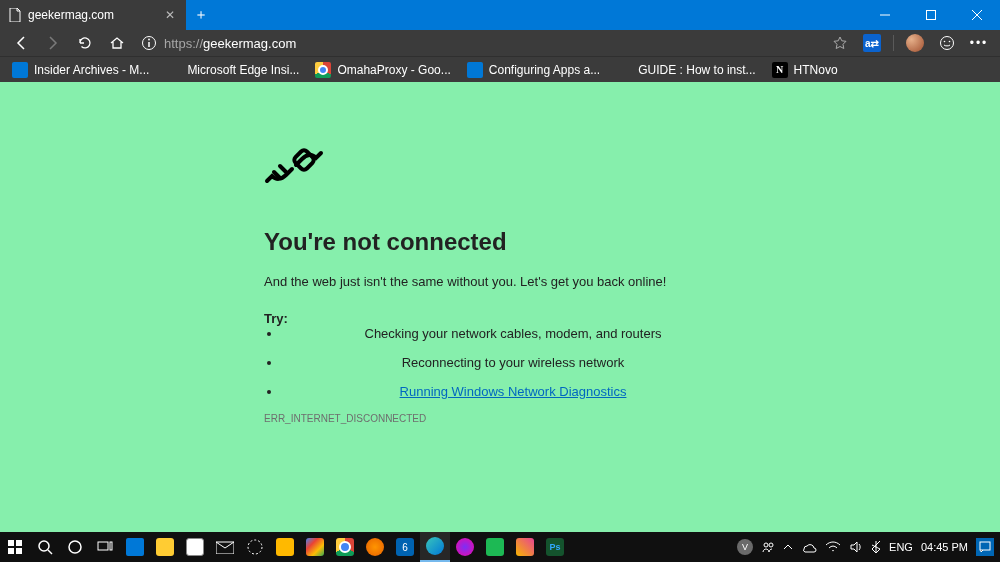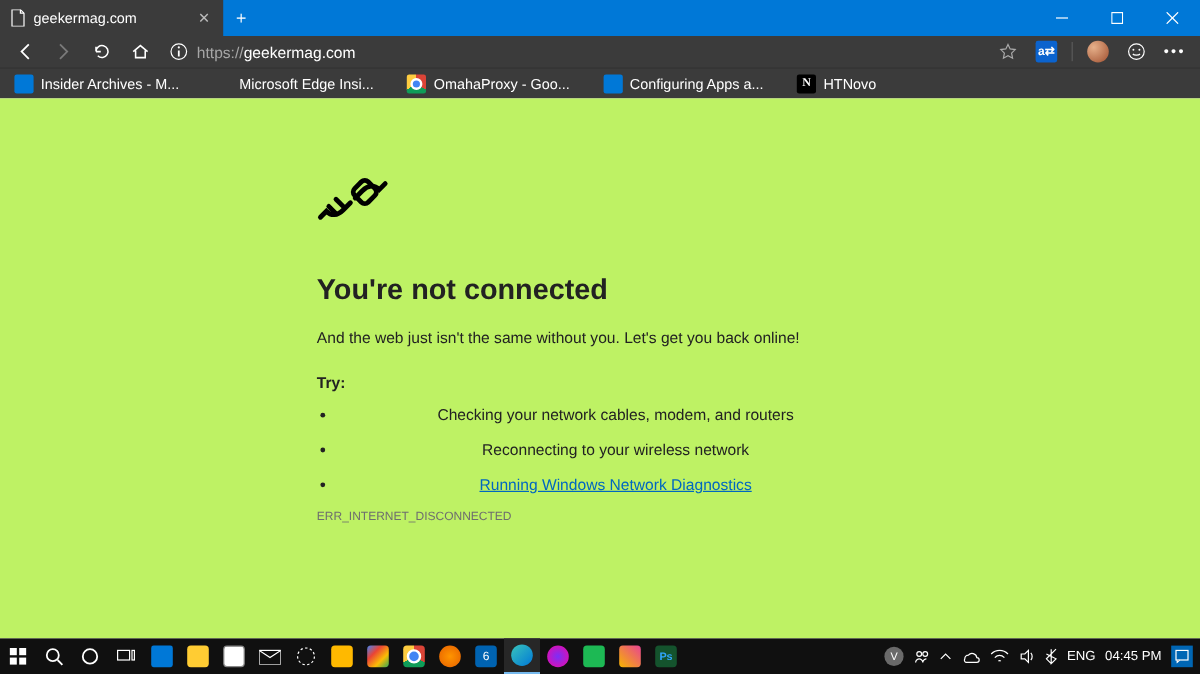--- a/index.html
+++ b/index.html
@@ -25,39 +25,39 @@
   .addr .url .muted { color: #a6a6a6; }
   .rightbtn { width: 30px; display: flex; align-items:center; justify-content:center; }
   .fav { color:#aaa; }
   .trans { width:18px;height:18px;background:#0b63ce;border-radius:2px; font-size:10px; color:#fff; display:flex;align-items:center;justify-content:center; font-weight:bold;}
   .sep { width:1px; height:16px; background:#5a5a5a; margin:0 4px;}
   .avatar { width:18px;height:18px;border-radius:50%; background: radial-gradient(circle at 30% 30%, #e6b08a, #a05030);}
   .emoji { color:#fff;}
   .dots { color:#fff; letter-spacing:2px; font-size:12px;}
 
   
-  .bookmarks { height: 26px; background: #3b3b3b; display:flex; align-items:center; padding: 0 6px; gap: 16px; border-top:1px solid #2f2f2f;}
+  .bookmarks { height: 26px; background: #3b3b3b; display:flex; align-items:center; padding: 0 6px; gap: 4px; border-top:1px solid #2f2f2f;}
   .bm { display:flex; align-items:center; gap:6px; font-size:12px; color:#fff; padding: 0 6px; height:100%; white-space:nowrap; }
   .bm .ico { width:16px; height:16px; border-radius:2px; display:flex; align-items:center; justify-content:center; font-size:10px; color:#fff;}
   .ico-win4 { display:grid; grid-template-columns:7px 7px; grid-template-rows:7px 7px; gap:1px;}
   .ico-win4 span:nth-child(1){background:#f25022;} .ico-win4 span:nth-child(2){background:#7fba00;}
   .ico-win4 span:nth-child(3){background:#00a4ef;} .ico-win4 span:nth-child(4){background:#ffb900;}
   .ico-chrome{ background: conic-gradient(#db4437 0 120deg,#0f9d58 120deg 240deg,#ffcd40 240deg 360deg); border-radius:50%; position:relative;}
   .ico-chrome::after{content:"";position:absolute;inset:3px;background:#4285f4;border:2px solid #fff;border-radius:50%;}
   .ico-edge{ background:#0078d7; border-radius:50%;}
   .ico-n{ background:#000; font-family:serif; font-weight:bold;}
   .ico-winlogo{ background:#0078d7;}
 
   
-  .content { position:absolute; top:82px; left:0; right:0; bottom:30px; background:#bef264; }
+  .content { position:absolute; top:82px; left:0; right:0; bottom:30px; background:#86efac; }
   .err { margin: 58px 0 0 264px; width: 480px; color:#222; }
   .plug { margin-bottom: 30px; }
   .err h1 { font-size: 24px; font-weight:700; margin-bottom: 18px; }
   .err .sub { font-size: 13px; margin-bottom: 22px; color:#222;}
-  .err .try { font-size: 13px; font-weight:700; margin-bottom: 12px;}
+  .err .try { font-size: 13px; font-weight:700; margin-bottom: 0;}
   .err ul { list-style: disc; padding-left: 18px; font-size:13px; color:#222;}
   .err li { margin-bottom: 14px; text-align: center; }
   .err a { color:#0067c0; text-decoration: underline; }
   .err .code { font-size: 10px; color:#6e6e6e; margin-top: 8px; letter-spacing:0; }
 
   
   .taskbar { position:absolute; bottom:0; left:0; right:0; height:30px; background:#101010; display:flex; align-items:center; color:#fff; }
   .task { width:30px; height:30px; display:flex; align-items:center; justify-content:center; }
   .task.active { background:#272727; border-bottom:2px solid #76b9ed; }
   .tray { margin-left:auto; display:flex; align-items:center; gap:8px; padding-right:6px; font-size:11px; color:#fff;}
@@ -173,20 +173,29 @@
     </div>
   <div class="bm">
       <div class="ico ico-chrome"></div>
       <span>OmahaProxy - Goo...</span>
     </div>
   <div class="bm">
       <div class="ico ico-edge"></div>
       <span>Configuring Apps a...</span>
     </div>
   <div class="bm">
+      <div class="ico ico-win4">
+        <span></span>
+        <span></span>
+        <span></span>
+        <span></span>
+      </div>
+      <span>GUIDE : How to inst...</span>
+    </div>
+  <div class="bm">
       <div class="ico ico-n">N</div>
       <span>HTNovo</span>
     </div>
 </div>
 
 <div class="content">
   <div class="err">
     <div class="plug">
       <svg width="60" height="58" viewBox="0 0 60 58" stroke="#000" stroke-width="4" fill="none" stroke-linecap="round">
         <path d="M28 29 22 35c-5 5-10 5-14 1l-5 5"></path>

